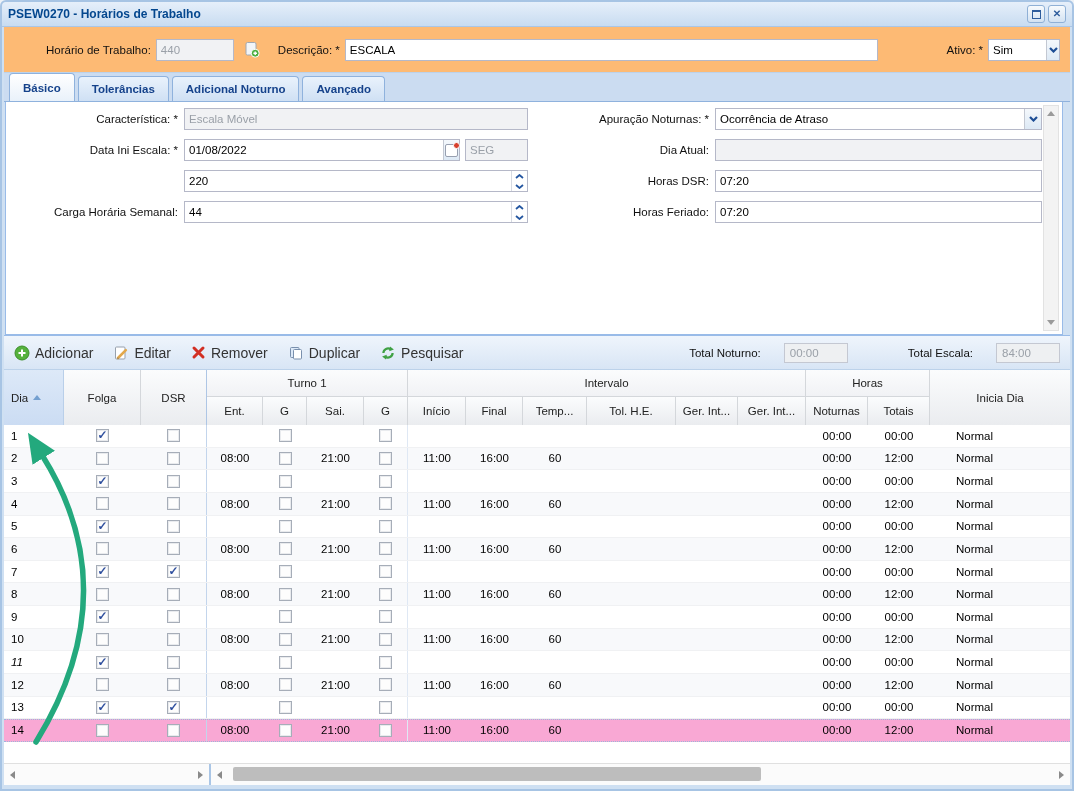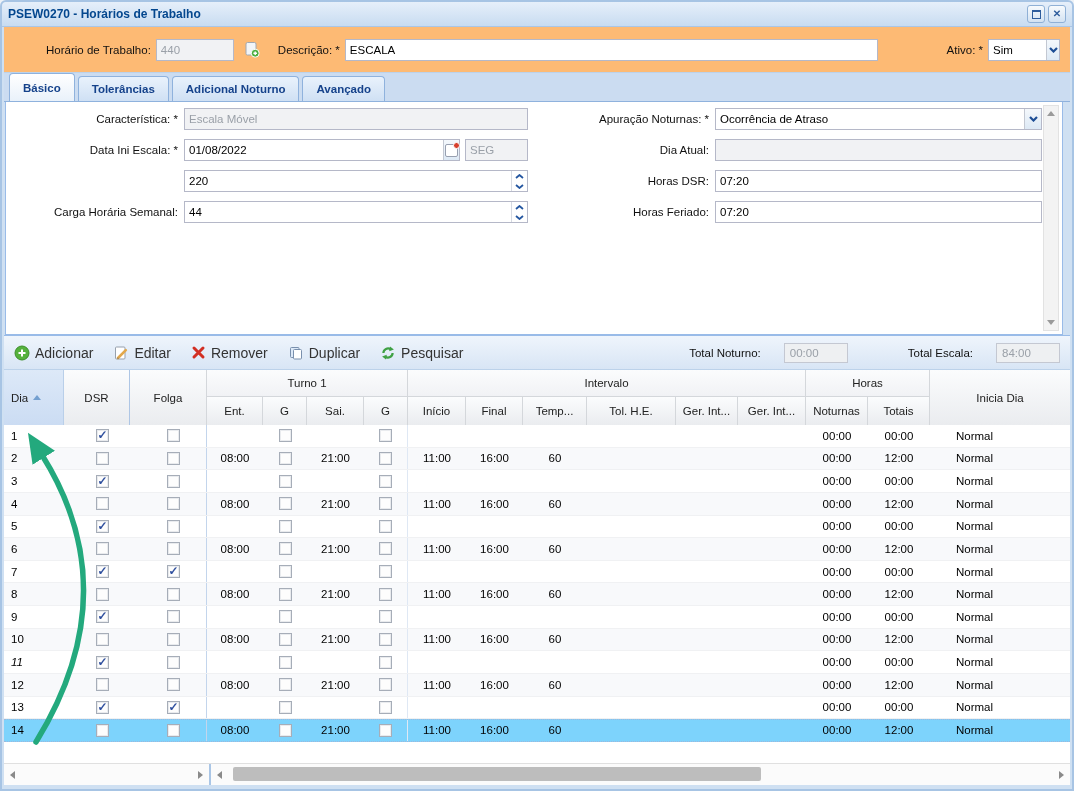--- a/index.html
+++ b/index.html
@@ -72,21 +72,21 @@
   .gsubs .gh{height:28px;}
   .gh.sorted{background:linear-gradient(#ddе9f8,#cbdcf3);background:linear-gradient(#dde9f8,#cbdcf3);
              border-right:1px solid #b9cfe9;justify-content:flex-start;padding-left:7px;gap:5px;}
   .sortasc{width:0;height:0;border-left:4px solid transparent;border-right:4px solid transparent;border-bottom:5px solid #74a0d0;}
   .gh.lockend{border-right:1px solid #aec6e5;}
   .gh.inicia{flex:1;border-right:none;}
   
   .gbody{position:absolute;left:0;top:89px;right:0;height:317px;background:#fff;overflow:hidden;}
   .grow{display:flex;height:22.64px;box-sizing:border-box;border-bottom:1px solid #f0f1f3;background:#fff;cursor:pointer;}
   .grow.alt{background:#f8f9fb;}
-  .grow.sel{background:#7dd3fc;border-top:1px dotted #9db8dc;border-bottom:1px dotted #9db8dc;}
+  .grow.sel{background:#f9a8d4;border-top:1px dotted #9db8dc;border-bottom:1px dotted #9db8dc;}
   .gcell{display:flex;align-items:center;justify-content:center;font-size:11.5px;color:#000;box-sizing:border-box;}
   .col-dia{justify-content:flex-start;padding-left:7px;}
   .col-inicia_dia{justify-content:flex-start;padding-left:26px;}
   .col-dsr{border-right:1px solid #c3d5ec;}
   .col-g2{border-right:1px solid #dfe8f4;}
   .cb{width:13px;height:13px;box-sizing:border-box;border:1px solid #a6adb8;background:#fdfdfd;
       box-shadow:inset 0 0 0 1px #e9ebee;display:flex;align-items:center;justify-content:center;}
   .cb.on::after{content:"✓";color:#2f4f9e;font-size:12px;font-weight:bold;line-height:1;margin-top:-1px;}
   
   .hscroll{position:absolute;left:0;right:0;bottom:0;height:22px;background:#fbfbfb;border-top:1px solid #e0e0e0;box-sizing:border-box;}
@@ -288,25 +288,25 @@
         <span class="flabel">Total Escala:</span>
         <input class="tot-input" readonly="" value="84:00" style="">
       </div>
     </div>
 
     <div class="ghead">
       <div class="gh hfull sorted" style="width:60px;">
         <span>Dia</span>
         <span class="sortasc"></span>
       </div>
+      <div class="gh hfull" style="width:77px;">
+          <span>Folga</span>
+        </div>
       <div class="gh hfull lockend" style="width:66px;">
           <span>DSR</span>
-        </div>
-      <div class="gh hfull" style="width:77px;">
-          <span>Folga</span>
         </div>
       <div class="ggrp" style="width:201px;">
         <div class="gtitle">Turno 1</div>
         <div class="gsubs">
           <div class="gh" style="width:56px;">
               <span>Ent.</span>
             </div>
           <div class="gh" style="width:44px;">
               <span>G</span>
             </div>

